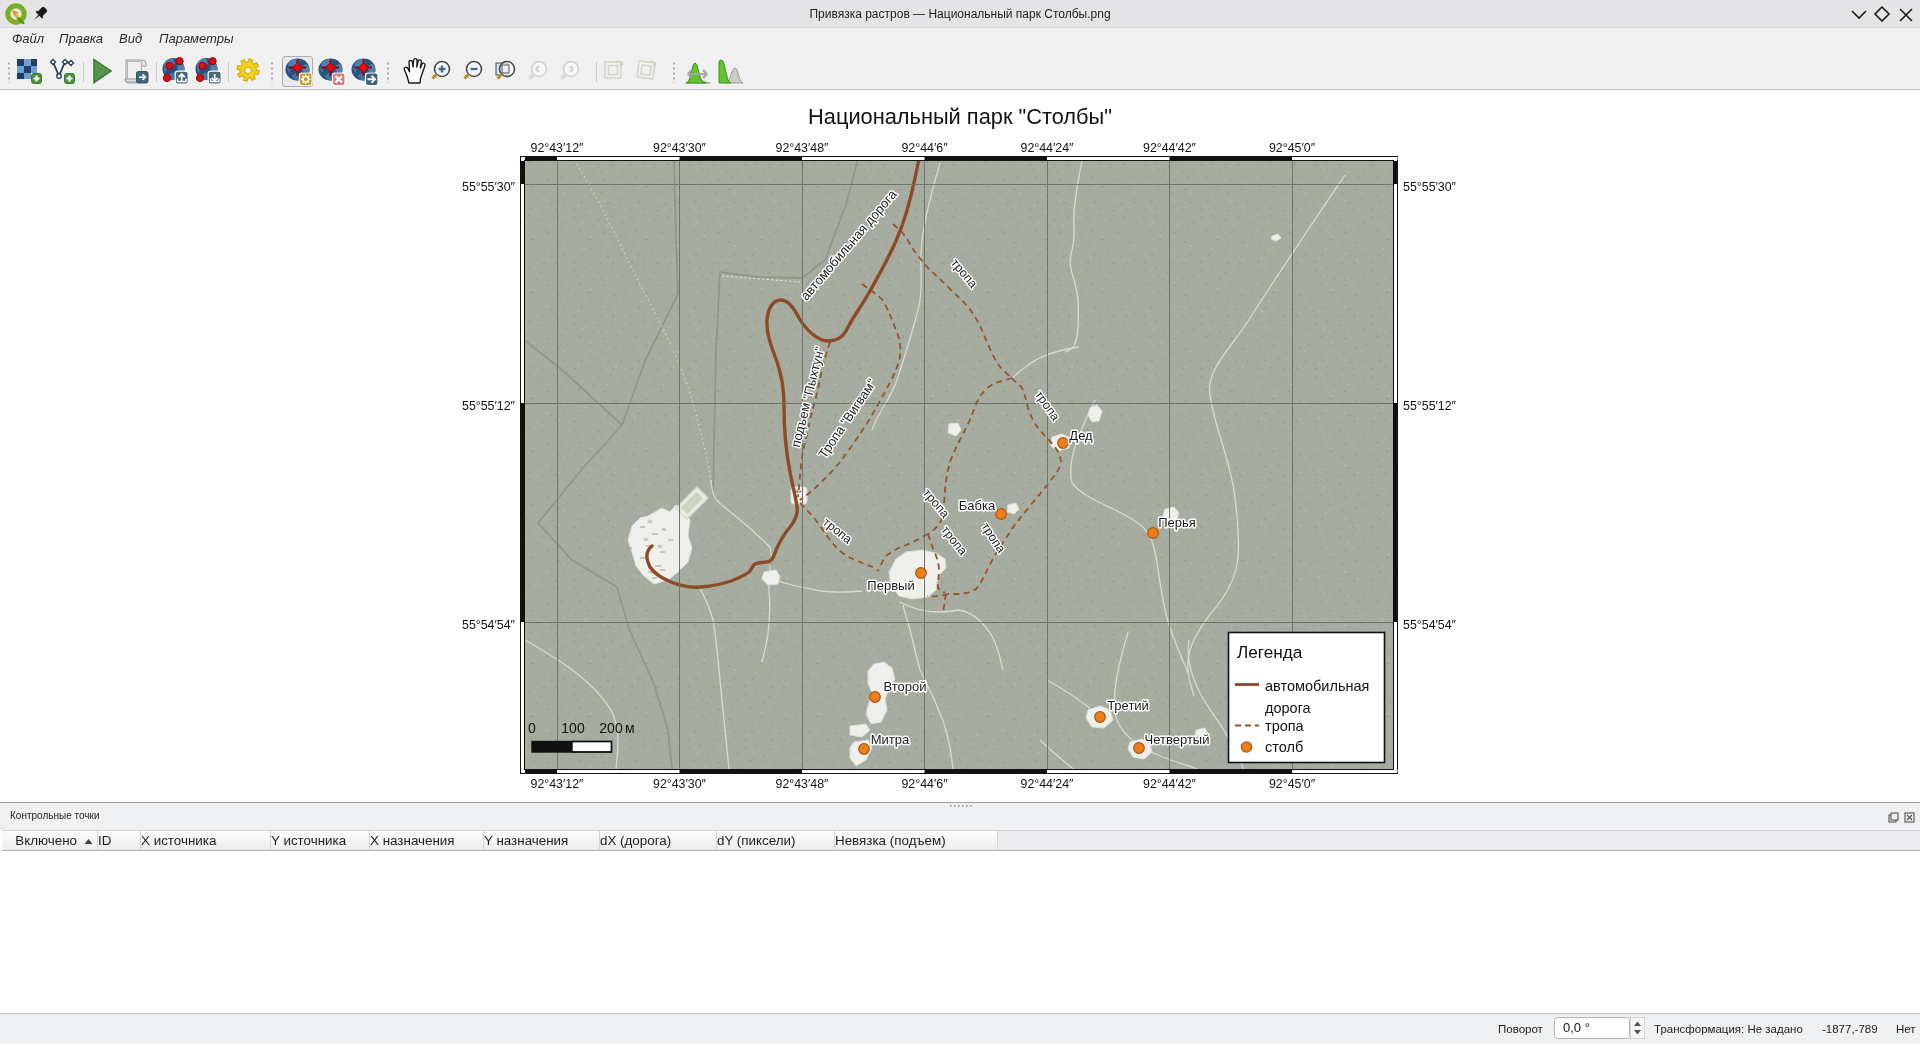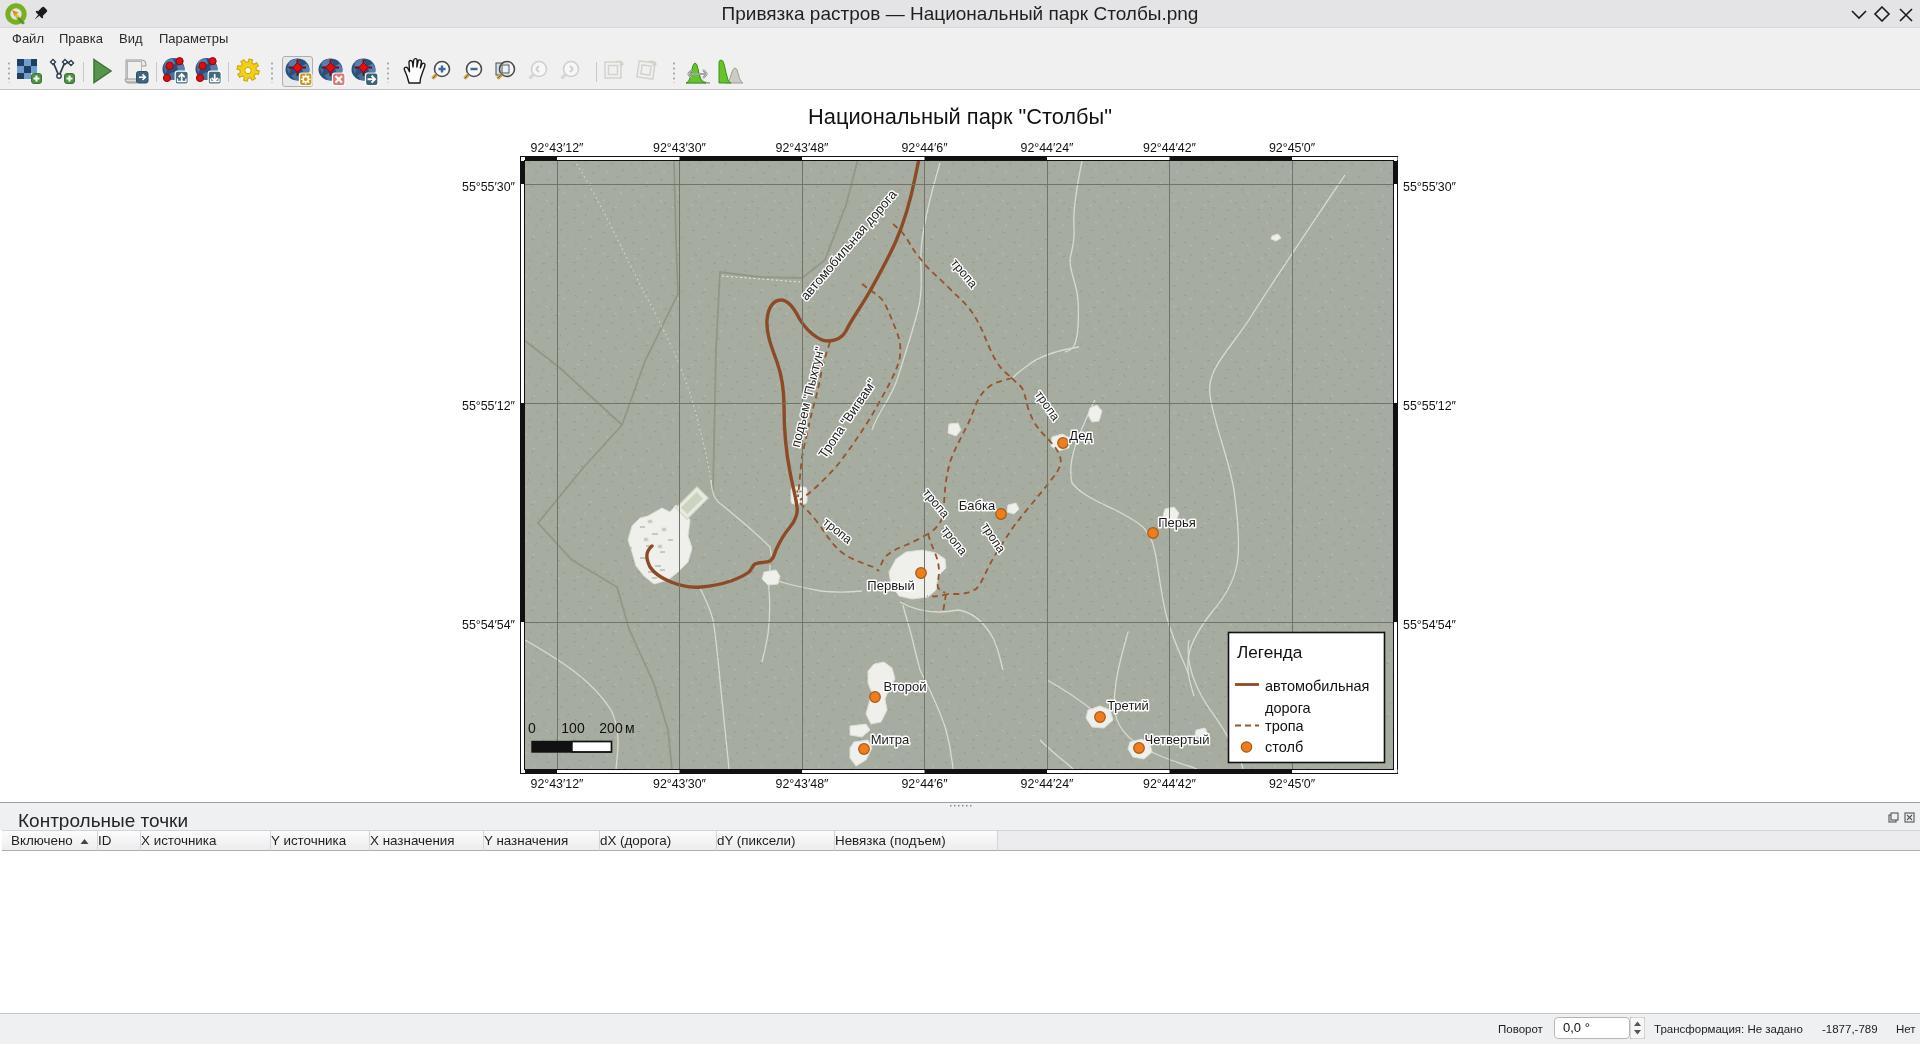--- a/index.html
+++ b/index.html
@@ -1,26 +1,26 @@
 <!DOCTYPE html>
 <html><head><meta charset="utf-8"><style>
 *{margin:0;padding:0;box-sizing:border-box;}
 html,body{width:1920px;height:1044px;overflow:hidden;}
 body{position:relative;background:#fff;font-family:"Liberation Sans",sans-serif;color:#2b2b2b;}
 .abs{position:absolute;}
 #titlebar{left:0;top:0;width:1920px;height:28px;background:#e4e4e6;border-bottom:1px solid #d8d8da;}
-#titletext{left:0;top:0;width:1920px;height:28px;line-height:28px;text-align:center;font-size:19px;color:#1f1f1f;}
+#titletext{left:0;top:0;width:1920px;height:28px;line-height:28px;text-align:center;font-size:12px;color:#1f1f1f;}
 #menubar{left:0;top:28px;width:1920px;height:21px;background:#f0f0f1;font-size:13px;}
-#menubar span{position:absolute;top:3px;}
+#menubar span{position:absolute;top:3px;font-style:italic;}
 #toolbar{left:0;top:49px;width:1920px;height:41px;background:#f0f0f1;border-bottom:1px solid #c3c3c5;}
 .sep{position:absolute;top:13px;width:1px;height:20px;background:#c8c8ca;}
 .handle{position:absolute;top:12px;width:5px;height:22px;
  background-image:radial-gradient(circle,#a8a8aa 1px,transparent 1.2px);background-size:4px 5px;}
 #dockband{left:0;top:803px;width:1920px;height:27px;background:#eff0f1;}
-#docktitle{left:18px;top:810px;font-size:19px;color:#252525;}
+#docktitle{left:10px;top:810px;font-size:10px;color:#252525;}
 #splitline{left:0;top:802px;width:1920px;height:1px;background:#9fa0a2;}
 #hdrrow{left:2px;top:830px;height:21px;font-size:13.4px;color:#1e1e1e;}
 .hc{position:absolute;top:0;height:21px;background:linear-gradient(#fcfcfd,#ececee);border-right:1px solid #d4d4d6;border-top:1px solid #d4d4d6;border-bottom:1px solid #aeaeb0;text-align:left;line-height:20px;}
 #hdrtail{left:998px;top:830px;width:922px;height:21px;background:#ececee;border-top:1px solid #d4d4d6;border-bottom:1px solid #aeaeb0;}
 #tablewhite{left:0;top:851px;width:1920px;height:161px;background:#fff;}
 #statusbar{left:0;top:1013px;width:1920px;height:31px;background:#eff0f1;border-top:1px solid #c6c6c8;font-size:11.5px;color:#222;}
 #statusbar span{position:absolute;top:9px;text-align:right;}
 .spin{position:absolute;left:1554px;top:1017px;width:76px;height:22px;background:#fff;border:1px solid #b6b6b8;border-radius:4px;font-size:13px;line-height:20px;padding-left:8px;color:#111;}
 text{font-family:"Liberation Sans",sans-serif;}
 </style></head><body>
@@ -486,21 +486,21 @@
 <div class="abs" id="docktitle">Контрольные точки</div>
 <svg class="abs" style="left:1888px;top:812px" width="28" height="12" viewBox="0 0 28 12">
 <g fill="none" stroke="#555" stroke-width="1.1">
 <rect x="1" y="3" width="7" height="7"></rect>
       <rect x="3" y="1" width="7" height="7" fill="#eff0f1"></rect>
 <rect x="17" y="1" width="9" height="9"></rect>
       <path d="M19,3 l5,5 m0,-5 l-5,5"></path>
 </g>
   </svg>
 <div class="abs" id="hdrrow">
-    <div class="hc" style="left:0px;width:96px;text-align:left;padding-left:9px">Включено <svg width="9" height="7" viewBox="0 0 9 7" style="margin-left:3px">
+    <div class="hc" style="left:0px;width:96px;text-align:center;padding-left:9px">Включено <svg width="9" height="7" viewBox="0 0 9 7" style="margin-left:3px">
         <path d="M4.5,1 L8.5,6 H0.5Z" fill="#444"></path>
       </svg></div>
     <div class="hc" style="left:96px;width:43px">ID</div>
     <div class="hc" style="left:139px;width:130px">X источника</div>
     <div class="hc" style="left:269px;width:99px">Y источника</div>
     <div class="hc" style="left:368px;width:114px">X назначения</div>
     <div class="hc" style="left:482px;width:116px">Y назначения</div>
     <div class="hc" style="left:598px;width:117px">dX (дорога)</div>
     <div class="hc" style="left:715px;width:118px">dY (пиксели)</div>
     <div class="hc" style="left:833px;width:163px">Невязка (подъем)</div>

